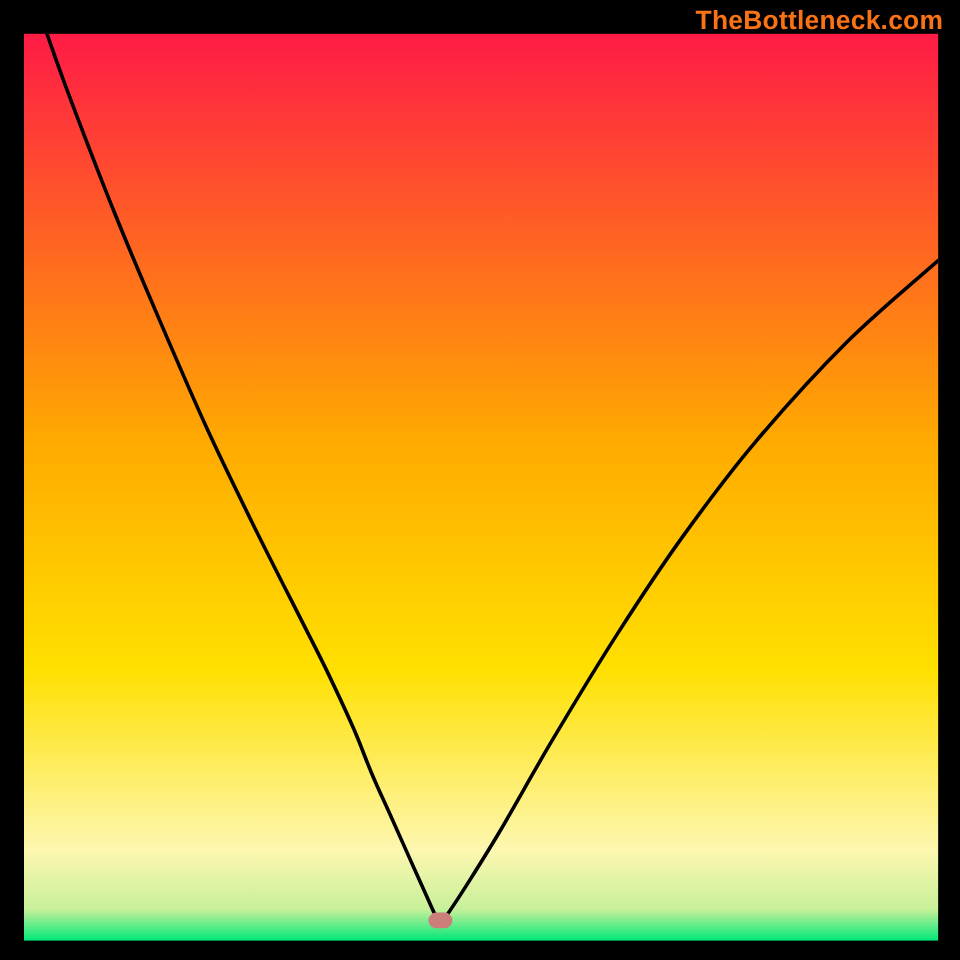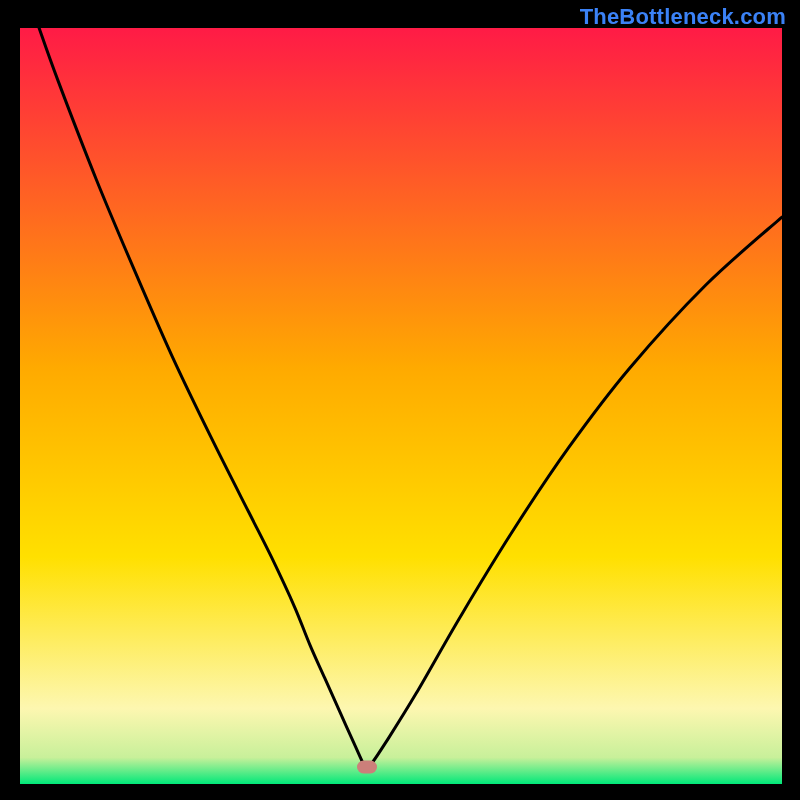--- a/index.html
+++ b/index.html
@@ -14,21 +14,21 @@
   .root {
     position: relative;
     width: 800px;
     height: 800px;
     background: #000;
   }
   .watermark {
     position: absolute;
     top: 4px;
     right: 14px;
-    color: #3b82f6;
+    color: #f97316;
     font-size: 22px;
     font-weight: 600;
     letter-spacing: 0.2px;
     z-index: 5;
   }
   .plot {
     position: absolute;
     left: 20px;
     top: 28px;
     width: 762px;

